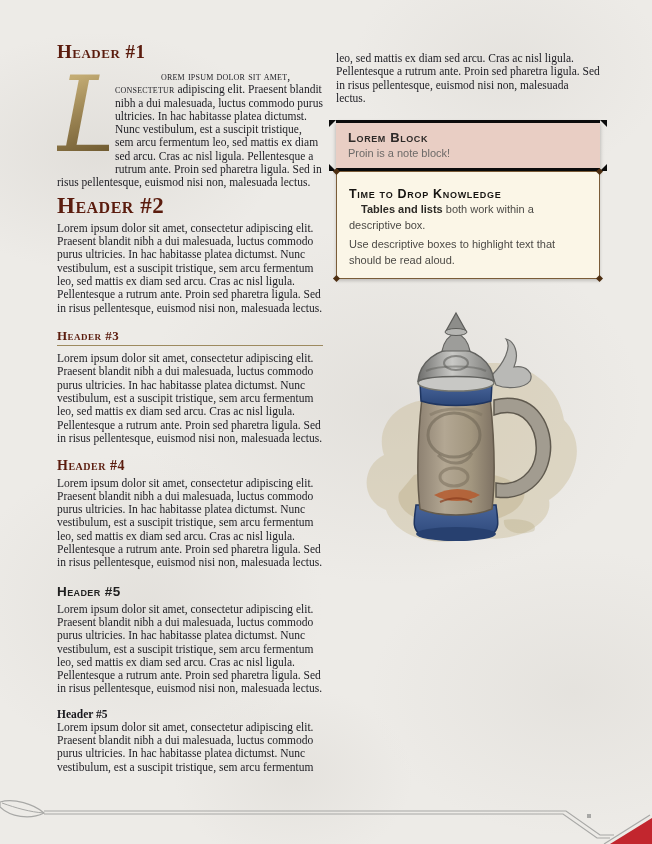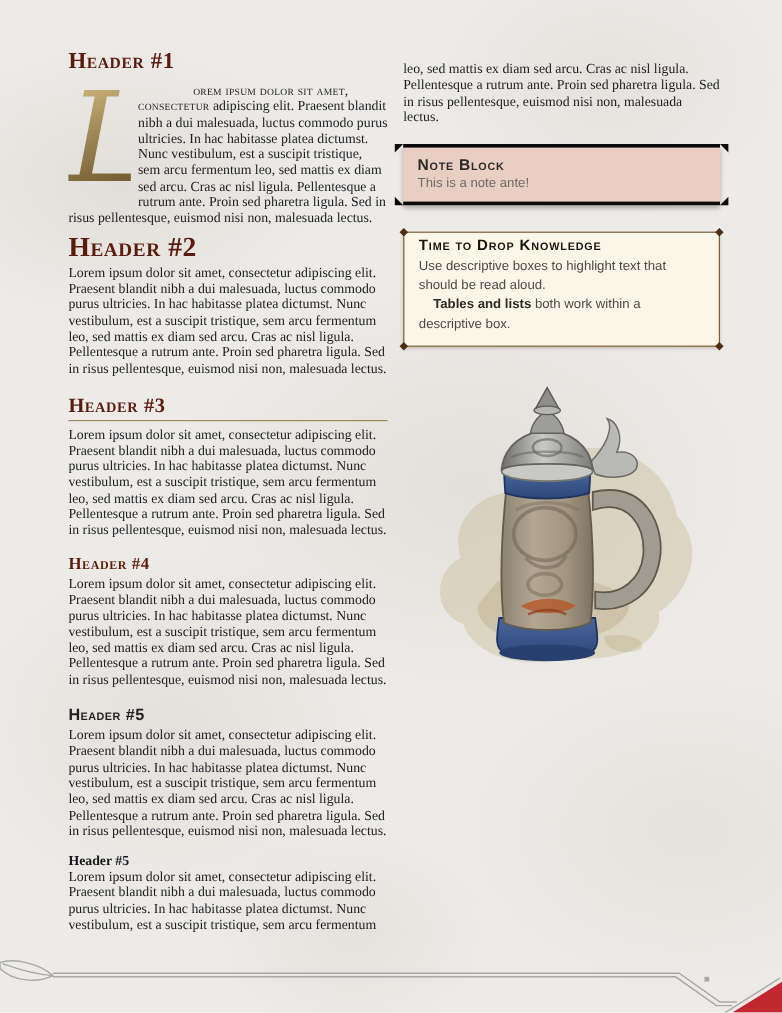--- a/index.html
+++ b/index.html
@@ -23,21 +23,21 @@
 
   h1.brand, h2.brand, h3.brand, h4.brand {
     font-family:"Liberation Serif", serif;
     font-variant:small-caps;
     color:#5b1c0e;
     font-weight:700;
     letter-spacing:.5px;
   }
   h1.brand { font-size:19px; line-height:1.05; margin-bottom:8px; }
   h2.brand { font-size:23px; line-height:1.05; margin-top:4px; margin-bottom:4px; }
-  h3.brand { font-size:17px; line-height:1.1; margin-top:14px; margin-bottom:6px;
+  h3.brand { font-size:13px; line-height:1.1; margin-top:14px; margin-bottom:6px;
              border-bottom:1.5px solid #9d8a5f; padding-bottom:2px; }
   h4.brand { font-size:14px; line-height:1.1; margin-top:13px; margin-bottom:3px; }
   h5.sans  { font-family:"Liberation Sans", sans-serif; font-variant:small-caps;
              color:#1f1f1f; font-size:13.5px; letter-spacing:.4px;
              margin-top:14px; margin-bottom:4px; }
   h6.bold  { font-family:"Liberation Serif", serif; font-weight:700; color:#17171c;
              font-size:11.5px; margin-top:12px; margin-bottom:1px; }
 
   p.body {
     font-size:11.5px; line-height:13.3px; color:#1c1c22;
@@ -77,24 +77,24 @@
     font-weight:700; font-size:13px; letter-spacing:.6px; color:#2e2a28;
   }
   .nb-body {
     font-family:"Liberation Sans", sans-serif;
     font-size:11px; color:#6d6a68; margin-top:2px;
   }
 
   
   .desc-box {
     position:relative;
-    margin-top:22px;
+    margin-top:0;
     background:#fbf6e7;
     border:1px solid #7a5c38;
-    padding:3px 12px 10px 12px;
+    padding:15px 12px 10px 12px;
     box-shadow:0 2px 3px rgba(0,0,0,.18);
   }
   .db-dot {
     position:absolute; width:5px; height:5px; background:#4e2f12;
     transform:rotate(45deg);
   }
   .db-tl { left:-3px;  top:-3px; }
   .db-tr { right:-3px; top:-3px; }
   .db-bl { left:-3px;  bottom:-3px; }
   .db-br { right:-3px; bottom:-3px; }
@@ -145,32 +145,32 @@
 
   <div class="col-right">
 
     <p class="body">leo, sed mattis ex diam sed arcu. Cras ac nisl ligula. Pellentesque a rutrum ante. Proin sed pharetra ligula. Sed in risus pellentesque, euismod nisi non, malesuada lectus.</p>
 
     <div class="note-block">
       <span class="nb-corner nb-tl"></span>
       <span class="nb-corner nb-tr"></span>
       <span class="nb-corner nb-bl"></span>
       <span class="nb-corner nb-br"></span>
-      <div class="nb-title">Note Block</div>
-      <div class="nb-body">This is a note ante!</div>
+      <div class="nb-title">Lorem Block</div>
+      <div class="nb-body">Proin is a note block!</div>
     </div>
 
     <div class="desc-box">
       <span class="db-dot db-tl"></span>
       <span class="db-dot db-tr"></span>
       <span class="db-dot db-bl"></span>
       <span class="db-dot db-br"></span>
       <div class="db-title">Time to Drop Knowledge</div>
+      <div class="db-body db-indent"><b>Tables and lists</b><span> both work within a descriptive box.</span></div>
       <div class="db-body">Use descriptive boxes to highlight text that should be read aloud.</div>
-      <div class="db-body db-indent"><b>Tables and lists</b><span> both work within a descriptive box.</span></div>
     </div>
 
     <div class="illustration">
       <svg width="230" height="250" viewBox="0 0 230 250">
         <defs>
           <linearGradient id="bodyGrad" x1="0" y1="0" x2="1" y2="0">
             <stop offset="0" stop-color="#8d8171"></stop>
             <stop offset="0.35" stop-color="#b3a793"></stop>
             <stop offset="0.7" stop-color="#a2967f"></stop>
             <stop offset="1" stop-color="#7e7263"></stop>

